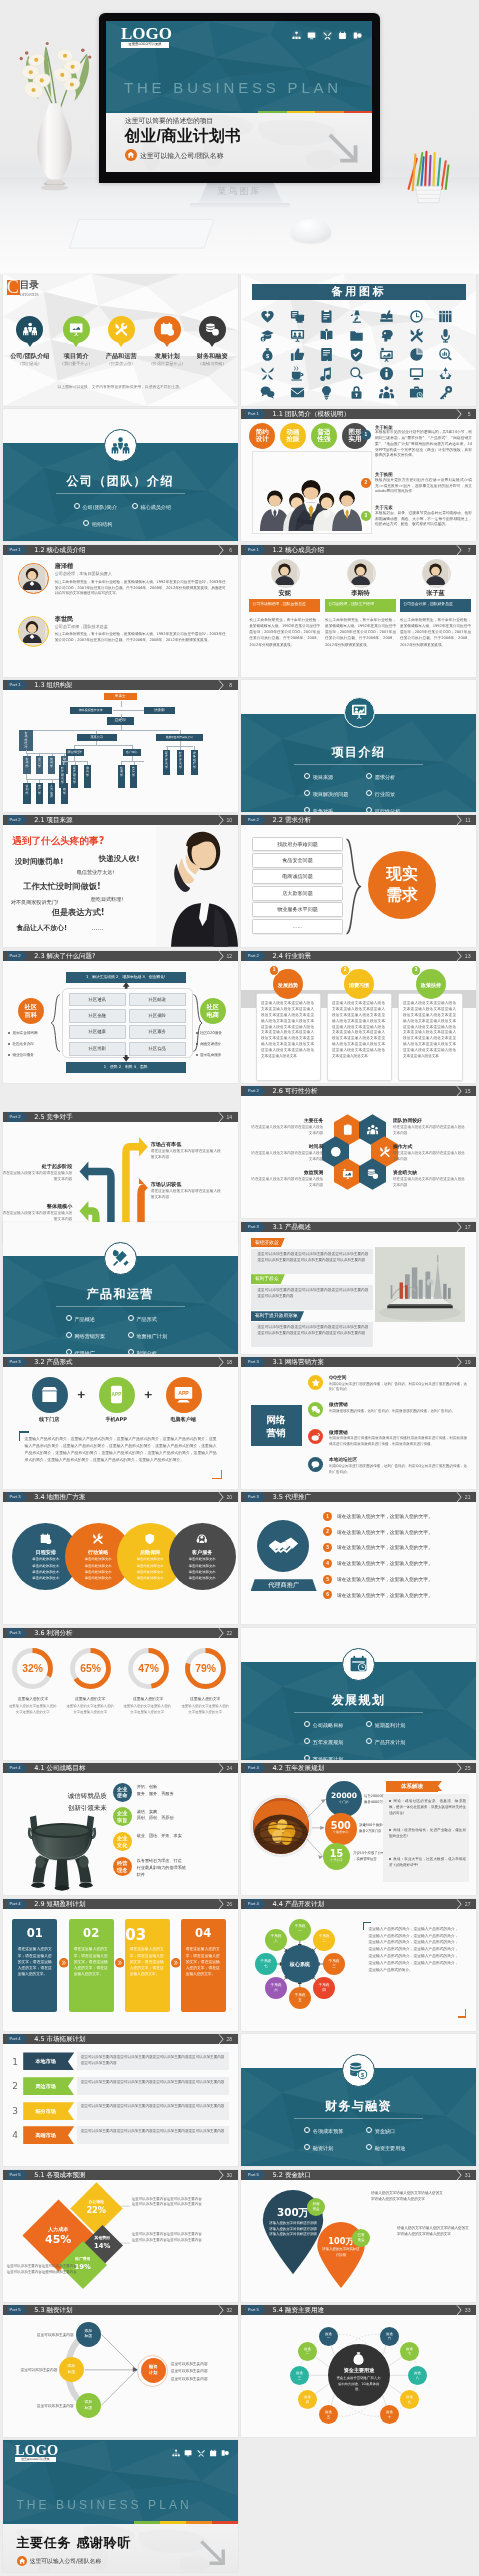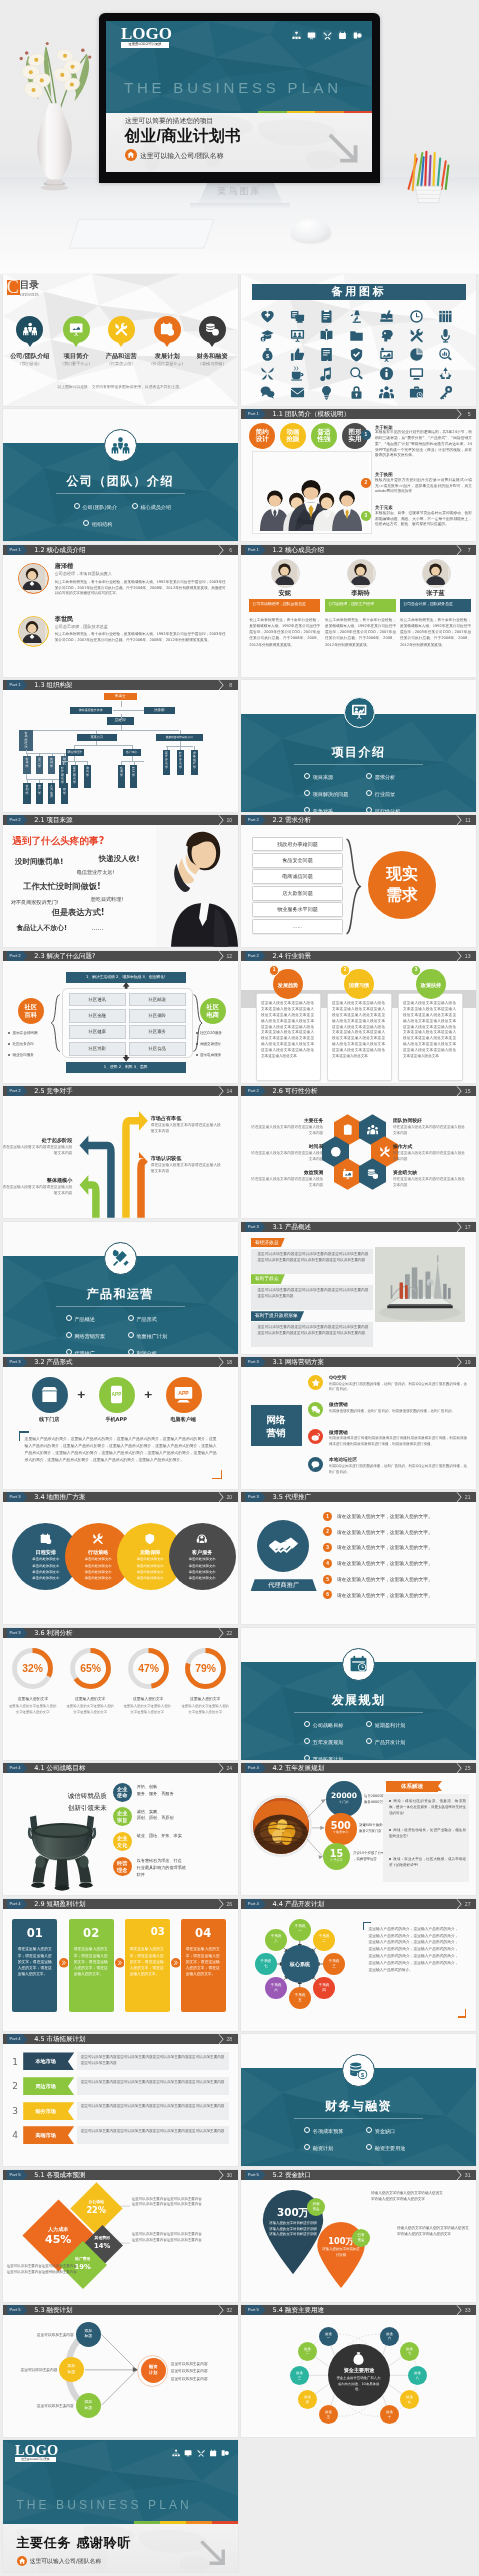--- a/index.html
+++ b/index.html
@@ -1259,21 +1259,21 @@
           <div style="position:absolute;left:99px;top:4.1px;width:10.3px;height:10.3px;border-radius:50%;background:#f5c01b;border:1px solid #fff;color:#fff;font-size:4.8px;line-height:8.2px;text-align:center;font-weight:bold;box-sizing:border-box">2</div>
           <div style="position:absolute;left:157px;top:31.5px;width:63px;height:86px;background:#fff;border:0.7px solid #dedede;border-radius:2.1px;box-shadow:0 0.7px 1.4px rgba(0,0,0,.07)"></div>
           <div class="cn" style="position:absolute;left:162px;top:40px;width:53px;font-size:3.6px;line-height:1.62;color:#555;text-align:justify">这里输入段落文本这里输入段落文本这里输入段落文本这里输入段落文本这里输入段落文本这里输入段落文本这里输入段落文本这里输入段落文本这里输入段落文本这里输入段落文本这里输入段落文本这里输入段落文本这里输入段落文本这里输入段落文本这里输入段落文本这里输入段落文本这里输入段落文本</div>
           <div style="position:absolute;left:175px;top:8.2px;width:30px;height:30px;border-radius:50%;background:#8cc63e"></div>
           <div class="cn" style="position:absolute;left:175px;top:20.5px;width:30px;text-align:center;color:#fff;font-size:5.1px;font-weight:bold">政策扶持</div>
           <div style="position:absolute;left:170px;top:4.1px;width:10.3px;height:10.3px;border-radius:50%;background:#8cc63e;border:1px solid #fff;color:#fff;font-size:4.8px;line-height:8.2px;text-align:center;font-weight:bold;box-sizing:border-box">3</div>
         </div>
   </div>
 </div>
 
-<div class="slide sl-l" style="top:1086px">
+<div class="slide sl-l" style="top:1112px">
   <div class="hdr">
     <div class="part">Part 2</div>
     <div class="ttl cn">2.5 竞争对手</div>
     <svg class="pgc" viewBox="0 0 8 15">
           <path d="M1 0.5 L7 7.5 L1 14.5" fill="none" stroke="#f2f2f2" stroke-width="1.2"></path>
         </svg>
     <div class="pg">14</div>
   </div>
   <div class="body">
     <svg style="position:absolute;left:0;top:0;width:235px;height:122px" viewBox="0 0 344 178" id="s13arrows">
@@ -1959,21 +1959,21 @@
             <path d="M4.5 4 L7 7 L4.5 10 M7 4 L9.5 7 L7 10" fill="none" stroke="#fff" stroke-width="1.1"></path>
           </svg>
           <div style="position:absolute;left:66px;top:9.6px;width:45px;height:93px;background:#8cc63e;border-radius:2.1px"></div>
           <div class="cn" style="position:absolute;left:66px;top:16.4px;width:45px;text-align:center;color:#fff;font-size:11.6px;font-weight:bold">02</div>
           <div class="cn" style="position:absolute;left:71px;top:37px;width:34px;color:#fff;font-size:3.7px;line-height:1.7;text-align:justify">请在这里输入您的文字；请在这里输入您的文字；请在这里输入您的文字；请在这里输入您的文字。</div>
           <svg style="position:absolute;left:112px;top:49px;width:9.6px;height:9.6px" viewBox="0 0 14 14">
             <circle cx="7" cy="7" r="7" fill="#e8701a"></circle>
             <path d="M4.5 4 L7 7 L4.5 10 M7 4 L9.5 7 L7 10" fill="none" stroke="#fff" stroke-width="1.1"></path>
           </svg>
           <div style="position:absolute;left:122px;top:9.6px;width:45px;height:93px;background:#f5c01b;border-radius:2.1px"></div>
-          <div class="cn" style="position:absolute;left:132px;top:16.4px;width:46px;text-align:center;color:#fff;font-size:10px;font-weight:bold">03</div>
+          <div class="cn" style="position:absolute;left:110px;top:16.4px;width:46px;text-align:center;color:#fff;font-size:15px;font-weight:bold">03</div>
           <div class="cn" style="position:absolute;left:127px;top:37px;width:34px;color:#fff;font-size:3.7px;line-height:1.7;text-align:justify">请在这里输入您的文字；请在这里输入您的文字；请在这里输入您的文字；请在这里输入您的文字。</div>
           <svg style="position:absolute;left:168px;top:49px;width:9.6px;height:9.6px" viewBox="0 0 14 14">
             <circle cx="7" cy="7" r="7" fill="#e8701a"></circle>
             <path d="M4.5 4 L7 7 L4.5 10 M7 4 L9.5 7 L7 10" fill="none" stroke="#fff" stroke-width="1.1"></path>
           </svg>
           <div style="position:absolute;left:178px;top:9.6px;width:45px;height:93px;background:#e8701a;border-radius:2.1px"></div>
           <div class="cn" style="position:absolute;left:178px;top:16.4px;width:45px;text-align:center;color:#fff;font-size:11.6px;font-weight:bold">04</div>
           <div class="cn" style="position:absolute;left:183px;top:37px;width:34px;color:#fff;font-size:3.7px;line-height:1.7;text-align:justify">请在这里输入您的文字；请在这里输入您的文字；请在这里输入您的文字；请在这里输入您的文字。</div>
         </div>
   </div>

